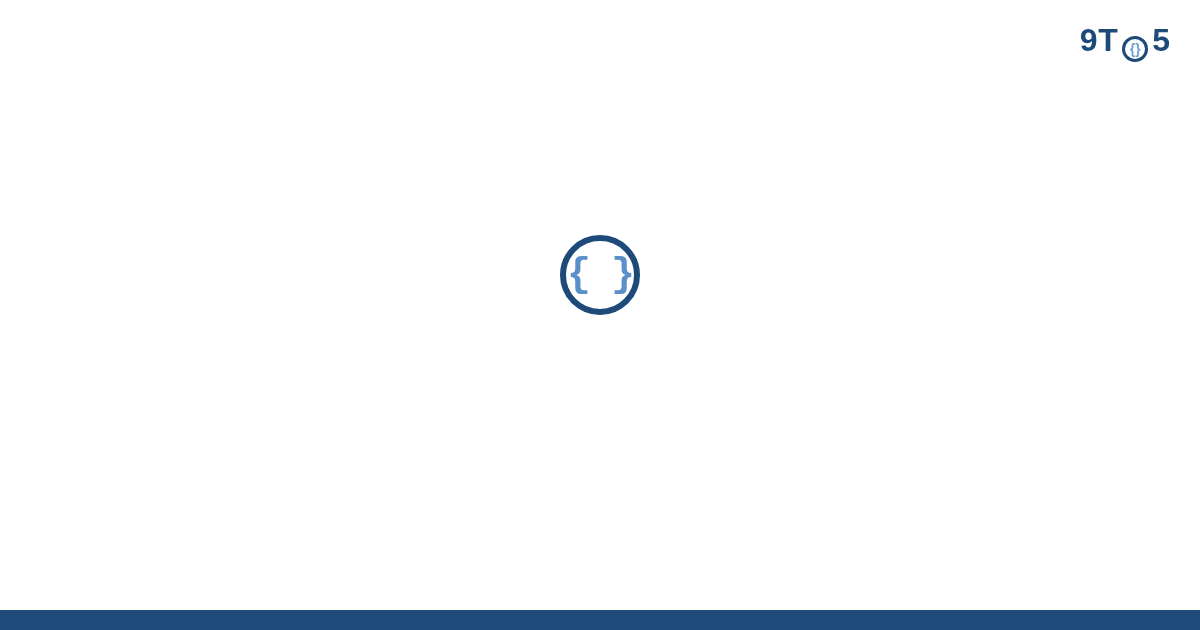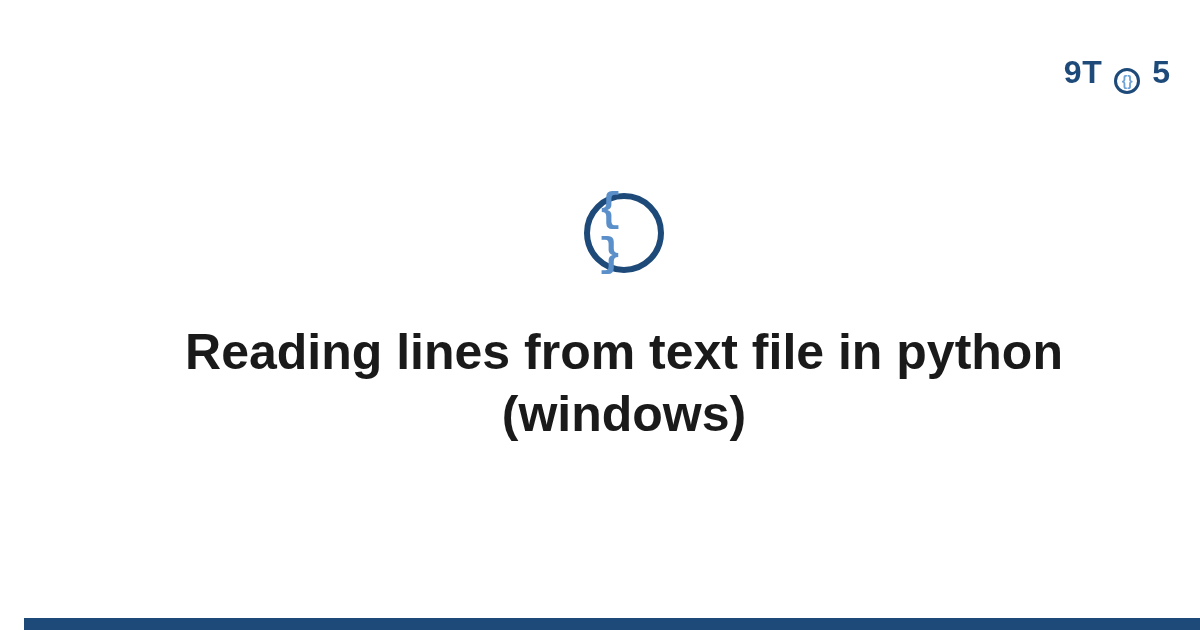--- a/index.html
+++ b/index.html
@@ -1,16 +1,16 @@
 <!DOCTYPE html>
 <html><head>
   <meta charset="utf-8">
   <style>
     * {
-      margin: 8px;
+      margin: 0;
       padding: 0;
       box-sizing: border-box;
     }
     body {
       width: 1200px;
       height: 630px;
       background: #ffffff;
       font-family: Arial, Helvetica, sans-serif;
       position: relative;
       overflow: hidden;
@@ -108,16 +108,15 @@
   <span class="logo-o">
     <span class="logo-o-inner">{}</span>
   </span>
   <span class="logo-5">5</span>
 </div>
 
 <div class="content">
   <div class="icon-circle">
     <span class="icon-braces">{ }</span>
   </div>
-  <h1 class="title">Reading lines from text file in python (windows)</h1>
 </div>
 
 <div class="footer-bar"></div>
 
 </body></html>

